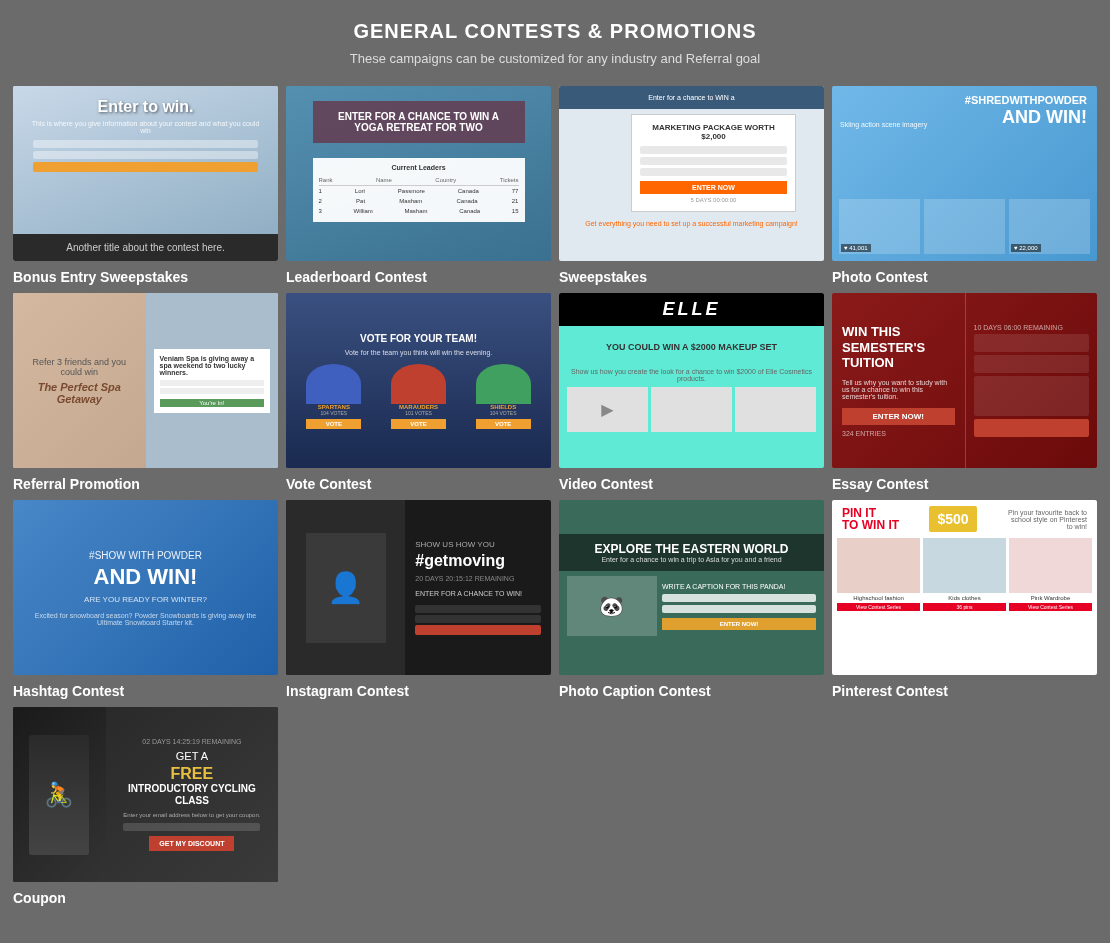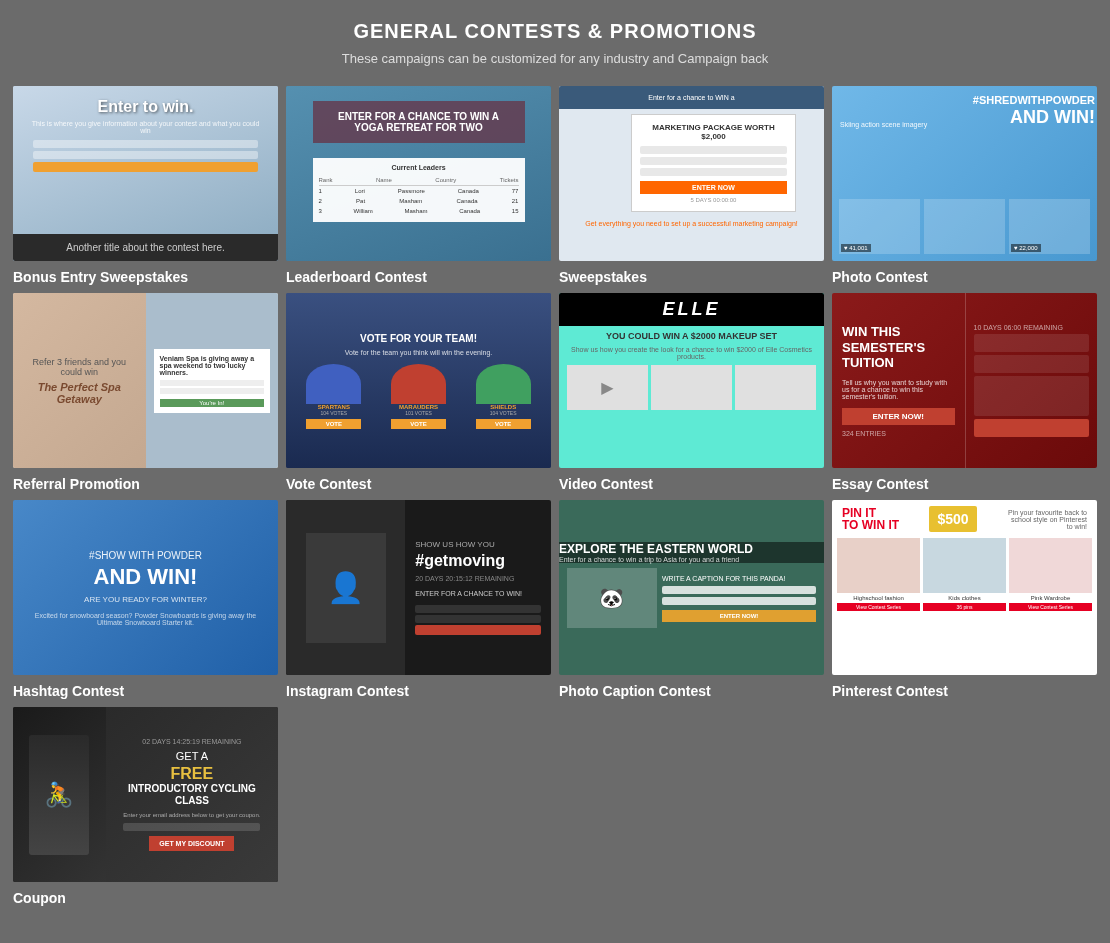--- a/index.html
+++ b/index.html
@@ -77,21 +77,21 @@
     .card-single {
       grid-column: 1;
     }
   </style>
 </head>
 <body>
 
 <div>
   <div class="page-header">
     <div class="page-title">GENERAL CONTESTS &amp; PROMOTIONS</div>
-    <div class="page-subtitle">These campaigns can be customized for any industry and Campaign back</div>
+    <div class="page-subtitle">These campaigns can be customized for any industry and Referral goal</div>
   </div>
 
   <div class="grid">
 
     <div class="card">
       <div class="card-thumbnail">
         <div class="thumb thumb-bonus">
           <div style="position:absolute;top:0;left:0;width:100%;height:100%;background:linear-gradient(160deg,#c8d8e8 0%,#8aaac0 100%);">
             <div style="text-align:center;padding:12px 8px 4px;font-size:16px;font-weight:bold;color:#fff;text-shadow:1px 1px 3px rgba(0,0,0,0.6);">Enter to win.</div>
             <div style="font-size:7px;color:rgba(255,255,255,0.85);text-align:center;padding:0 15px;">This is where you give information about your contest and what you could win</div>
@@ -168,21 +168,21 @@
           </div>
           <div style="color:#f60;font-size:7px;margin-top:8px;text-align:center;padding:0 10px;">Get everything you need to set up a successful marketing campaign!</div>
         </div>
       </div>
       <div class="card-label">Sweepstakes</div>
     </div>
 
     <div class="card">
       <div class="card-thumbnail">
         <div class="thumb" style="background:linear-gradient(135deg,#70b8e8 0%,#4898d0 100%);position:relative;">
-          <div style="position:absolute;top:8px;right:2px;color:white;font-size:12px;font-weight:bold;text-align:right;line-height:1.2;">
+          <div style="position:absolute;top:8px;right:10px;color:white;font-size:12px;font-weight:bold;text-align:right;line-height:1.2;">
             <span style="font-size:11px;display:block;">#SHREDWITHPOWDER</span>
             <span style="font-size:18px;font-weight:900;">AND WIN!</span>
           </div>
           <div style="position:absolute;top:35px;left:8px;font-size:7px;color:rgba(255,255,255,0.9);">Skiing action scene imagery</div>
           <div style="position:absolute;bottom:5px;width:100%;display:flex;justify-content:space-around;padding:0 5px;">
             <div style="background:rgba(255,255,255,0.2);flex:1;margin:2px;height:55px;position:relative;">
               <div style="position:absolute;bottom:2px;left:2px;font-size:6px;color:white;background:rgba(0,0,0,0.5);padding:1px 3px;">♥ 41,001</div>
             </div>
             <div style="background:rgba(255,255,255,0.2);flex:1;margin:2px;height:55px;"></div>
             <div style="background:rgba(255,255,255,0.2);flex:1;margin:2px;height:55px;position:relative;">
@@ -244,21 +244,21 @@
           </div>
         </div>
       </div>
       <div class="card-label">Vote Contest</div>
     </div>
 
     <div class="card">
       <div class="card-thumbnail">
         <div class="thumb" style="background:#5eead4;flex-direction:column;justify-content:flex-start;">
           <div style="background:black;color:white;font-size:18px;font-weight:bold;font-style:italic;text-align:center;padding:6px;width:100%;letter-spacing:3px;">ELLE</div>
-          <div style="font-size:9px;font-weight:bold;color:#333;text-align:center;padding:5px 10px;">YOU COULD WIN A $2000 MAKEUP SET</div>
+          <div style="font-size:9px;font-weight:bold;color:#333;text-align:center;padding:16px 10px;">YOU COULD WIN A $2000 MAKEUP SET</div>
           <div style="font-size:7px;color:#666;text-align:center;padding:0 10px;">Show us how you create the look for a chance to win $2000 of Elle Cosmetics products.</div>
           <div style="display:grid;grid-template-columns:repeat(3,1fr);gap:3px;padding:5px 8px;width:100%;">
             <div style="height:45px;background:#e0e0e0;display:flex;align-items:center;justify-content:center;font-size:16px;color:#888;">▶</div>
             <div style="height:45px;background:#e0e0e0;"></div>
             <div style="height:45px;background:#e0e0e0;"></div>
           </div>
         </div>
       </div>
       <div class="card-label">Video Contest</div>
     </div>
@@ -316,21 +316,21 @@
             </div>
           </div>
         </div>
       </div>
       <div class="card-label">Instagram Contest</div>
     </div>
 
     <div class="card">
       <div class="card-thumbnail">
         <div class="thumb" style="background:#3a6a5a;flex-direction:column;">
-          <div style="background:rgba(0,0,0,0.5);width:100%;padding:0;text-align:left;">
+          <div style="background:rgba(0,0,0,0.5);width:100%;padding:8px;text-align:center;">
             <div style="font-size:12px;font-weight:bold;color:white;text-transform:uppercase;">EXPLORE THE EASTERN WORLD</div>
             <div style="font-size:7px;color:rgba(255,255,255,0.8);">Enter for a chance to win a trip to Asia for you and a friend</div>
           </div>
           <div style="display:flex;align-items:center;width:100%;padding:5px 8px;gap:5px;">
             <div style="background:rgba(255,255,255,0.2);width:90px;height:60px;flex-shrink:0;display:flex;align-items:center;justify-content:center;font-size:20px;">🐼</div>
             <div style="flex:1;">
               <div style="font-size:7px;color:white;margin-bottom:4px;">WRITE A CAPTION FOR THIS PANDA!</div>
               <div style="background:rgba(255,255,255,0.8);height:8px;border-radius:2px;margin-bottom:3px;"></div>
               <div style="background:rgba(255,255,255,0.8);height:8px;border-radius:2px;margin-bottom:5px;"></div>
               <div style="background:#e0a030;color:white;font-size:6px;padding:3px 8px;text-align:center;font-weight:bold;">ENTER NOW!</div>

